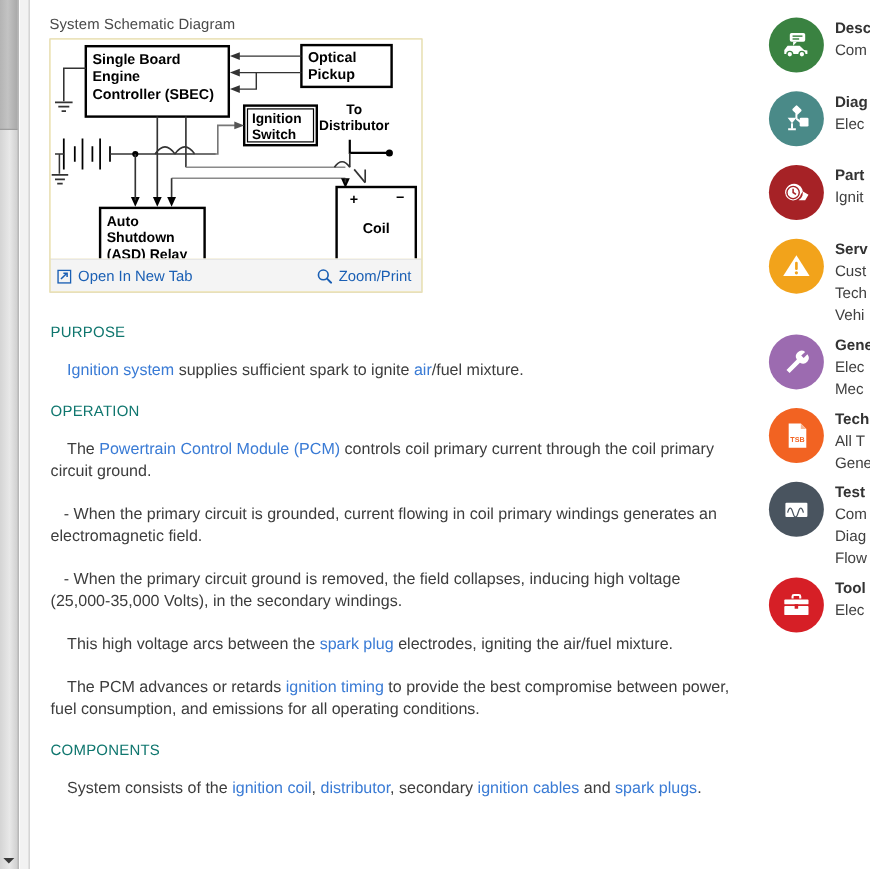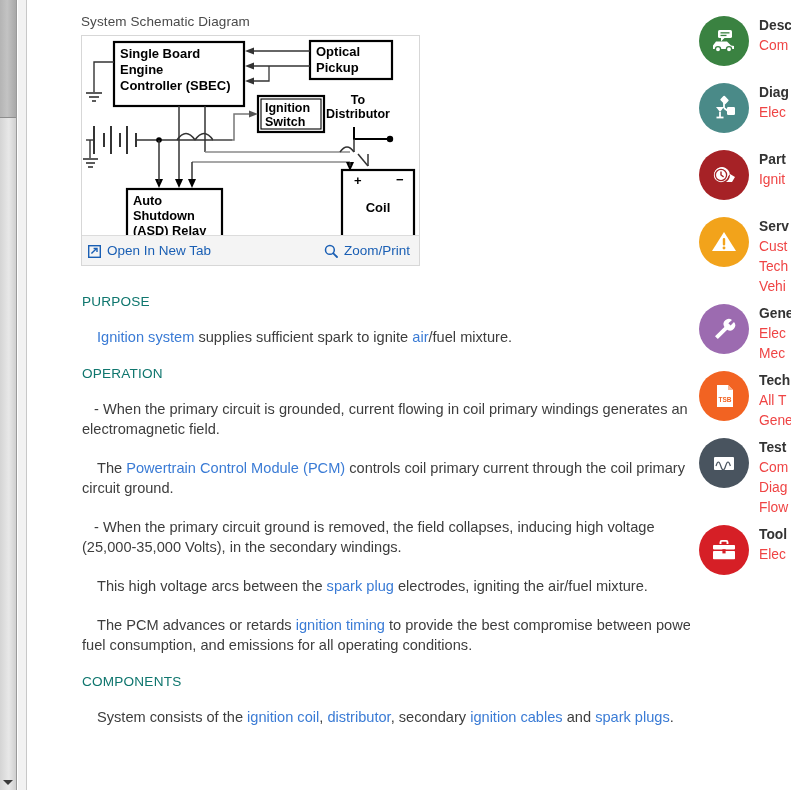--- a/index.html
+++ b/index.html
@@ -36,21 +36,20 @@
   .gutter {
     position: absolute; left: 18px; top: 0; width: 9px; height: 790px;
     background: #f2f2f2; border-right: 1px solid #c8c8c8;
   }
 
   
   .content {
     position: absolute; left: 28px; top: 0; width: 660px; height: 790px;
     background: #ffffff;
     padding: 14px 0 0 0;
-    margin-left: 36px;
   }
 
   .fig-caption {
     font-size: 13.5px; color: #4a4a4a; margin: 0 0 6px 17px;
     letter-spacing: .1px;
   }
 
   
   .fig-panel {
     position: relative;
@@ -92,21 +91,21 @@
     background: #fff; overflow: hidden; padding-top: 13px;
   }
   .sb-item { display: flex; align-items: flex-start; height: 67px; padding-left: 9px; }
   .sb-circle {
     flex: 0 0 auto; width: 50px; height: 50px; border-radius: 50%;
     display: flex; align-items: center; justify-content: center;
     margin-top: 3px;
   }
   .sb-text { margin-left: 10px; padding-top: 3px; white-space: nowrap; }
   .sb-title { font-size: 13.8px; font-weight: bold; color: #333; line-height: 20px; }
-  .sb-link { font-size: 13.8px; color: #ef4444; line-height: 20px; cursor: pointer; }
+  .sb-link { font-size: 13.8px; color: #404040; line-height: 20px; cursor: pointer; }
   .sb-item.h3 { height: 87px; }
 </style>
 </head>
 <body>
 
 <div id="root">
 
   <div class="winscroll">
     <div class="thumb"></div>
     <div class="arrow-down"></div>
@@ -264,25 +263,25 @@
     <div class="body">
 
       <h3 class="sec">PURPOSE</h3>
 
       <p class="para">
         <a class="lnk">Ignition system</a><span> supplies sufficient spark to ignite </span><a class="lnk">air</a><span>/fuel mixture.</span>
       </p>
 
       <h3 class="sec">OPERATION</h3>
 
-      <p class="para dash">-  When the primary circuit is grounded, current flowing in coil primary windings generates an electromagnetic field.</p>
-
       <p class="para">
         <span>The </span><a class="lnk">Powertrain Control Module (PCM)</a><span> controls coil primary current through the coil primary circuit ground.</span>
       </p>
+
+      <p class="para dash">-  When the primary circuit is grounded, current flowing in coil primary windings generates an electromagnetic field.</p>
 
       <p class="para dash">-  When the primary circuit ground is removed, the field collapses, inducing high voltage (25,000-35,000 Volts), in the secondary windings.</p>
 
       <p class="para">
         <span>This high voltage arcs between the </span><a class="lnk">spark plug</a><span> electrodes, igniting the air/fuel mixture.</span>
       </p>
 
       <p class="para">
         <span>The PCM advances or retards </span><a class="lnk">ignition timing</a><span> to provide the best compromise between power, fuel consumption, and emissions for all operating conditions.</span>
       </p>

